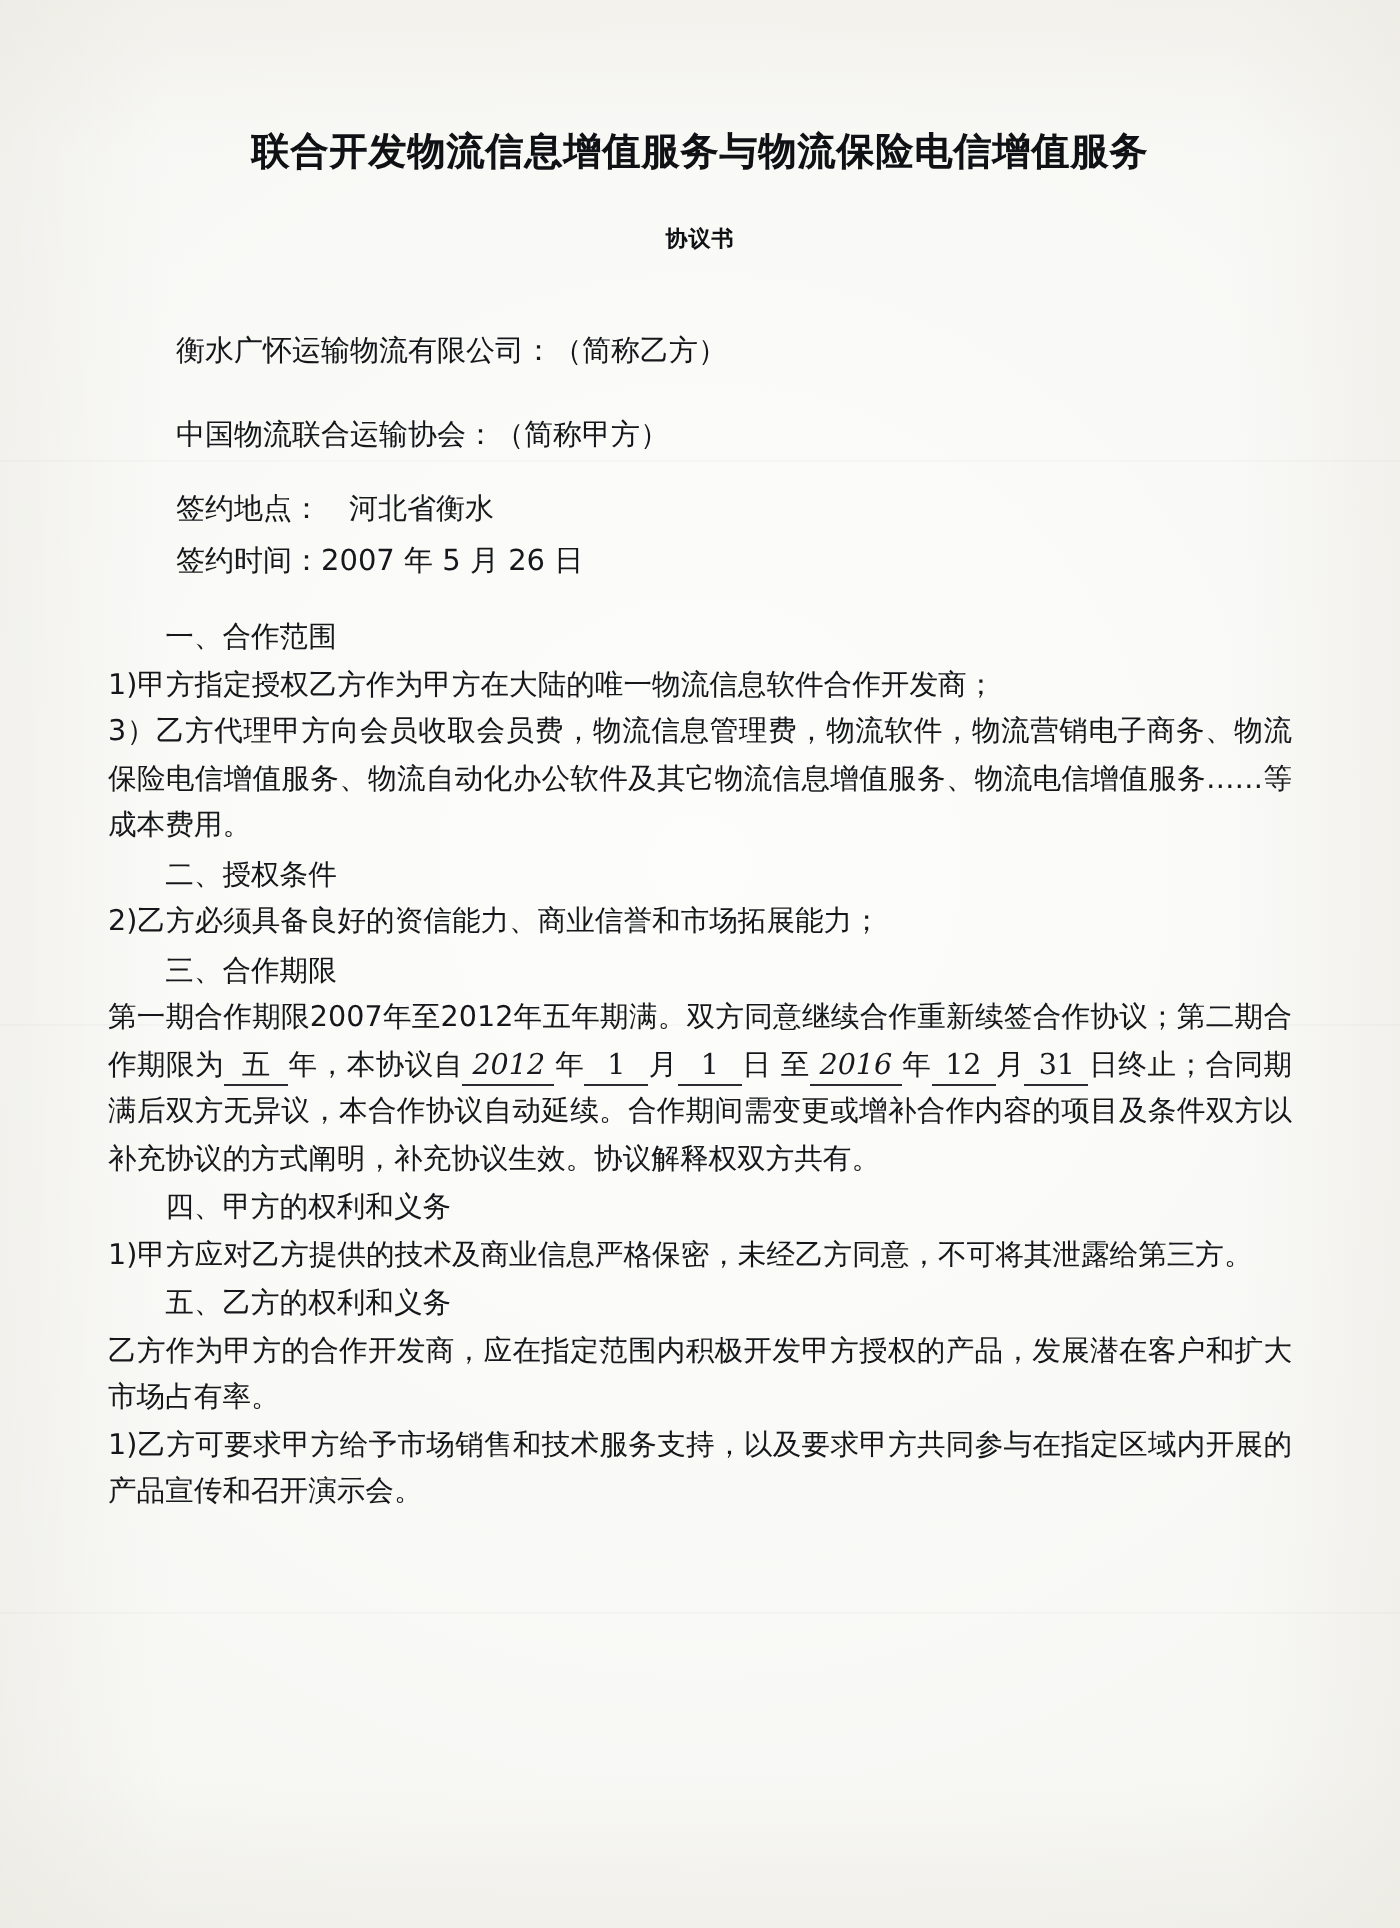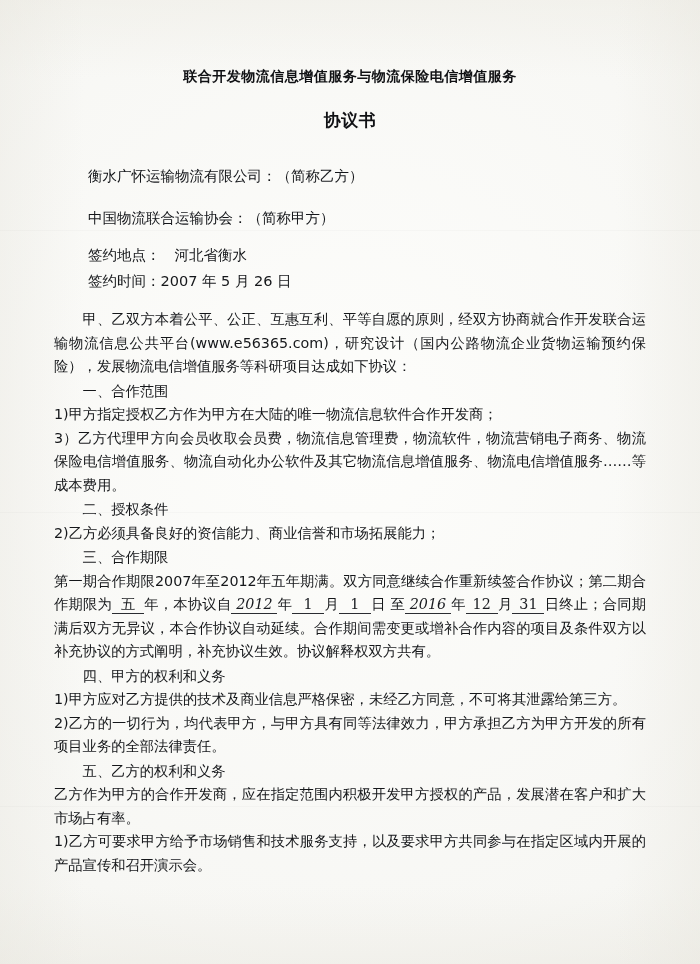--- a/index.html
+++ b/index.html
@@ -43,26 +43,26 @@
   }
 
   .doc-title,
   .doc-subtitle {
     text-align: center;
     font-weight: bold;
     letter-spacing: 0.5px;
     color: #101114;
   }
   .doc-title {
-    font-size: 14px;
+    font-size: 19px;
     line-height: 28px;
     margin: 0 0 18px 0;
   }
   .doc-subtitle {
-    font-size: 17px;
+    font-size: 11px;
     line-height: 24px;
     margin: 0 0 26px 0;
   }
 
   .party-block {
     margin: 0 0 6px 0;
     padding-left: 34px;
     font-size: 14.5px;
     line-height: 36px;
     color: #14161a;
@@ -134,34 +134,32 @@
 
     <div class="signmeta">
       <div>
         <span>签约地点：</span><span class="lbl-gap"></span><span>河北省衡水</span>
       </div>
       <div>
         <span>签约时间：</span><span>2007 年 5 月 26 日</span>
       </div>
     </div>
 
-    <p class="body indent">甲、乙双方本着公平、公正、互惠互利、平等自愿的原则，经双方协商就合作开发联合运输物流信息公共平台(www.e56365.com)，研究设计（国内公路物流企业货物运输预约保险），发展物流电信增值服务等科研项目达成如下协议：</p>
 
     <p class="section-head">一、合作范围</p>
     <p class="body">1)甲方指定授权乙方作为甲方在大陆的唯一物流信息软件合作开发商；</p>
     <p class="body">3）乙方代理甲方向会员收取会员费，物流信息管理费，物流软件，物流营销电子商务、物流保险电信增值服务、物流自动化办公软件及其它物流信息增值服务、物流电信增值服务……等成本费用。</p>
 
     <p class="section-head">二、授权条件</p>
     <p class="body">2)乙方必须具备良好的资信能力、商业信誉和市场拓展能力；</p>
 
     <p class="section-head">三、合作期限</p>
     <p class="body"><span>第一期合作期限2007年至2012年五年期满。双方同意继续合作重新续签合作协议；第二期合作期限为</span><span class="blank">五</span><span>年，本协议自</span><span class="blank wide">2012</span><span>年</span><span class="blank">1</span><span>月</span><span class="blank">1</span><span>日 至</span><span class="blank wide">2016</span><span>年</span><span class="blank">12</span><span>月</span><span class="blank">31</span><span>日终止；合同期满后双方无异议，本合作协议自动延续。合作期间需变更或增补合作内容的项目及条件双方以补充协议的方式阐明，补充协议生效。协议解释权双方共有。</span></p>
 
     <p class="section-head">四、甲方的权利和义务</p>
     <p class="body">1)甲方应对乙方提供的技术及商业信息严格保密，未经乙方同意，不可将其泄露给第三方。</p>
-    <p class="body">2)乙方的一切行为，均代表甲方，与甲方具有同等法律效力，甲方承担乙方为甲方开发的所有项目业务的全部法律责任。</p>
 
     <p class="section-head">五、乙方的权利和义务</p>
     <p class="body">乙方作为甲方的合作开发商，应在指定范围内积极开发甲方授权的产品，发展潜在客户和扩大市场占有率。</p>
     <p class="body">1)乙方可要求甲方给予市场销售和技术服务支持，以及要求甲方共同参与在指定区域内开展的产品宣传和召开演示会。</p>
 
   </div>
 </div>
 
 </body></html>

